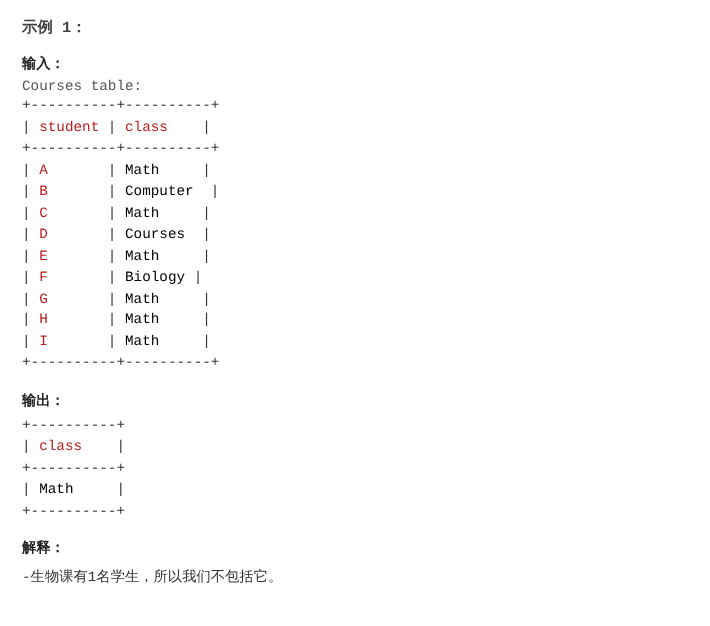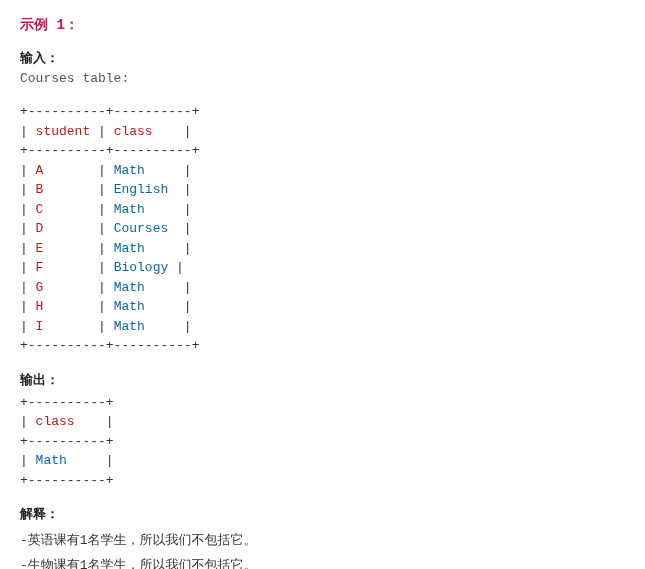--- a/index.html
+++ b/index.html
@@ -12,43 +12,43 @@
       font-family: 'Courier New', Courier, monospace;
       font-size: 13px;
       color: #333;
       padding: 16px 20px;
       width: 645px;
       min-height: 569px;
     }
     .section-title {
       font-weight: bold;
       font-size: 14px;
-      color: #be185d;
+      color: #404040;
       margin-bottom: 6px;
     }
     .label {
       font-weight: bold;
       font-size: 13px;
       color: #222;
       margin-bottom: 4px;
       margin-top: 15px;
     }
     .desc {
       font-size: 13px;
       color: #555;
-      margin-bottom: 16px;
+      margin-bottom: 0;
     }
     pre {
       font-family: 'Courier New', Courier, monospace;
       font-size: 13px;
       line-height: 1.5;
       color: #333;
     }
     .blue { color: #b91c1c; }
-    .red { color: #0369a1; }
+    .red { color: #000000; }
     .table-line { color: #333; }
     .explanation {
       font-size: 13px;
       color: #333;
       line-height: 1.8;
       margin-top: 6px;
     }
     .explanation div {
       margin-bottom: 2px;
     }
@@ -58,21 +58,21 @@
 
 <div class="section-title">示例 1：</div>
 
 <div class="label">输入：</div>
 <div class="desc">Courses table:</div>
 
 <pre><span class="table-line">+----------+----------+</span>
 <span class="table-line">| </span><span class="blue">student</span><span class="table-line"> | </span><span class="blue">class</span><span class="table-line">    |</span>
 <span class="table-line">+----------+----------+</span>
 <span class="table-line">| </span><span class="blue">A</span><span class="table-line">       | </span><span class="red">Math</span><span class="table-line">     |</span>
-<span class="table-line">| </span><span class="blue">B</span><span class="table-line">       | </span><span class="red">English</span><span class="table-line">  |</span>
+<span class="table-line">| </span><span class="blue">B</span><span class="table-line">       | </span><span class="red">Computer</span><span class="table-line">  |</span>
 <span class="table-line">| </span><span class="blue">C</span><span class="table-line">       | </span><span class="red">Math</span><span class="table-line">     |</span>
 <span class="table-line">| </span><span class="blue">D</span><span class="table-line">       | </span><span class="red">Courses</span><span class="table-line">  |</span>
 <span class="table-line">| </span><span class="blue">E</span><span class="table-line">       | </span><span class="red">Math</span><span class="table-line">     |</span>
 <span class="table-line">| </span><span class="blue">F</span><span class="table-line">       | </span><span class="red">Biology</span><span class="table-line"> |</span>
 <span class="table-line">| </span><span class="blue">G</span><span class="table-line">       | </span><span class="red">Math</span><span class="table-line">     |</span>
 <span class="table-line">| </span><span class="blue">H</span><span class="table-line">       | </span><span class="red">Math</span><span class="table-line">     |</span>
 <span class="table-line">| </span><span class="blue">I</span><span class="table-line">       | </span><span class="red">Math</span><span class="table-line">     |</span>
 <span class="table-line">+----------+----------+</span>
 </pre>
 
@@ -80,16 +80,15 @@
 
 <pre><span class="table-line">+----------+</span>
 <span class="table-line">| </span><span class="blue">class</span><span class="table-line">    |</span>
 <span class="table-line">+----------+</span>
 <span class="table-line">| </span><span class="red">Math</span><span class="table-line">     |</span>
 <span class="table-line">+----------+</span>
 </pre>
 
 <div class="label">解释：</div>
 <div class="explanation">
-  <div>-英语课有1名学生，所以我们不包括它。</div>
   <div>-生物课有1名学生，所以我们不包括它。</div>
 
 </div>
 
 </body></html>

